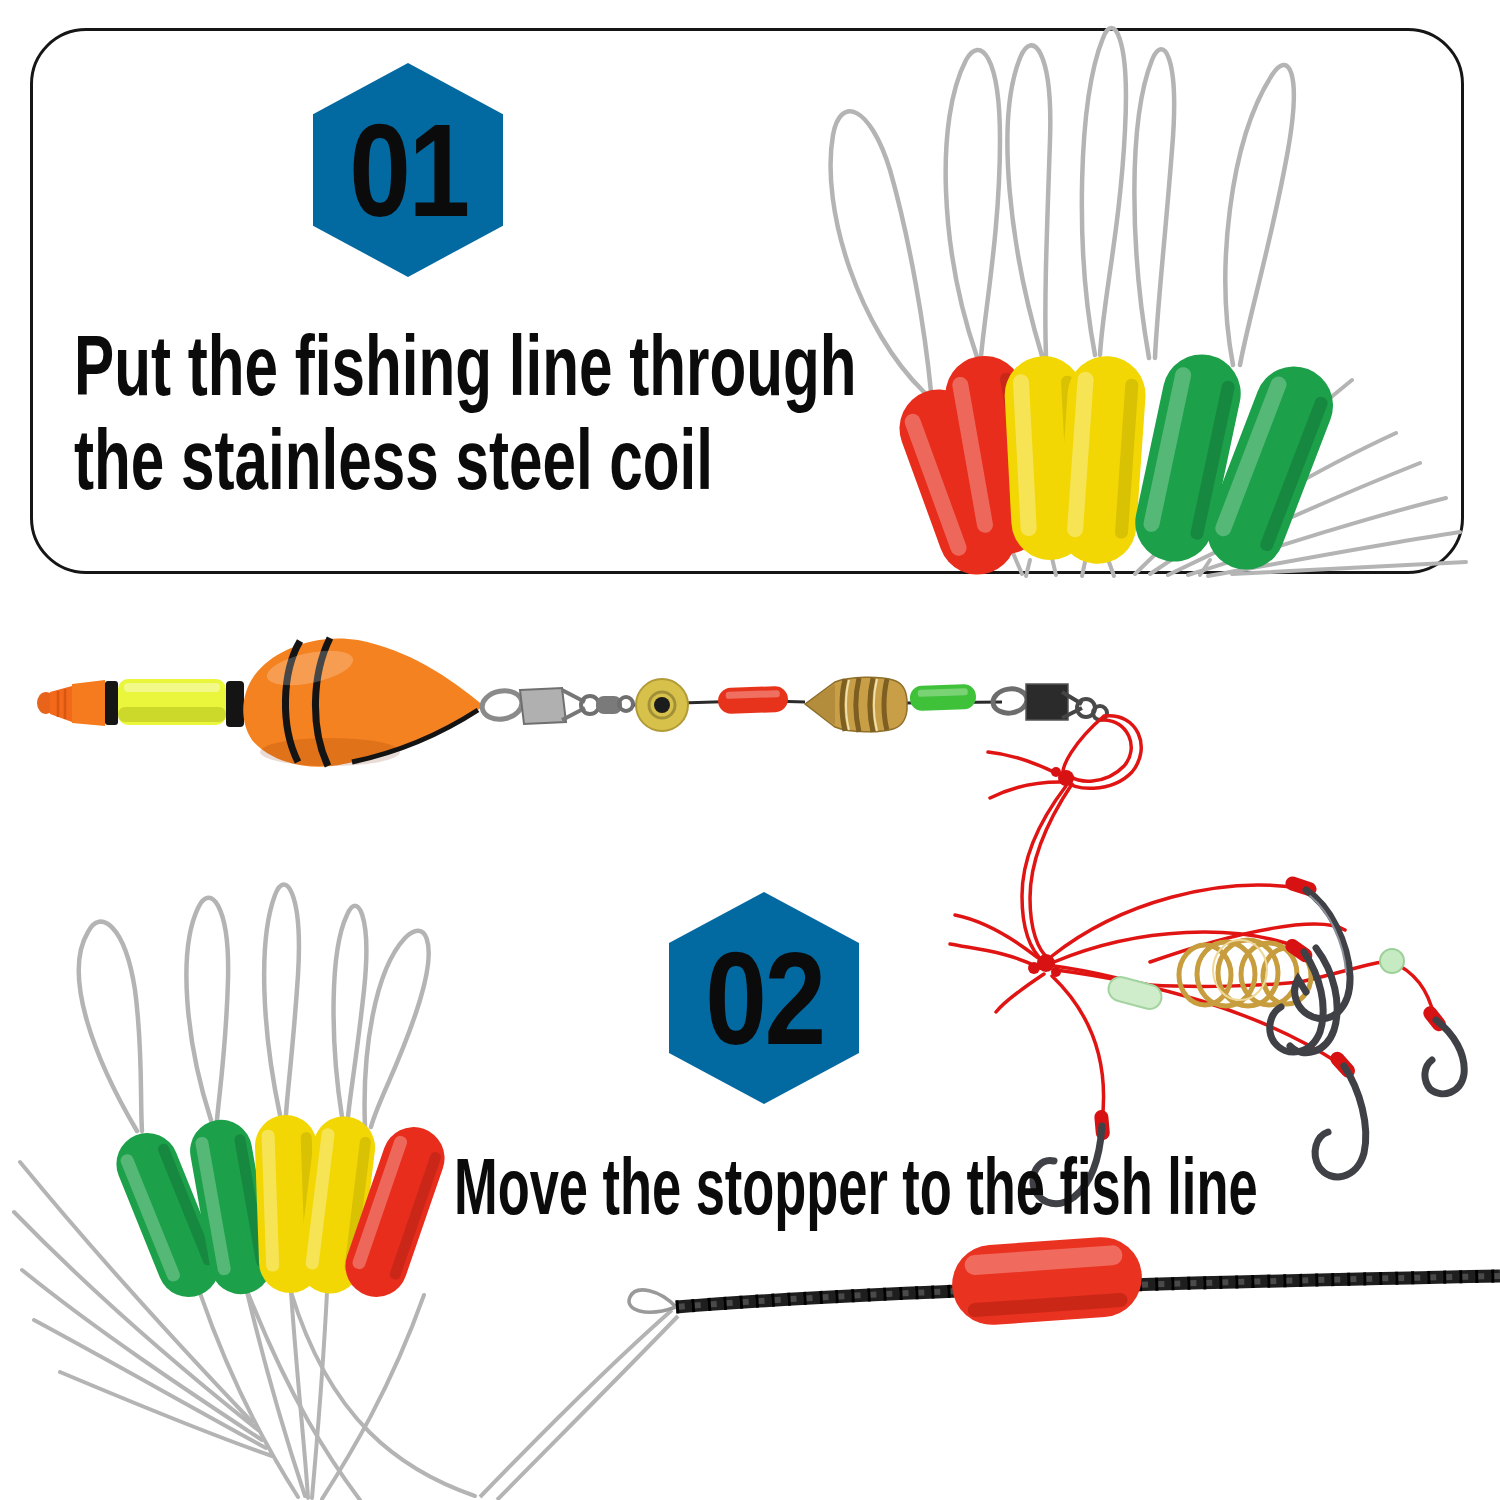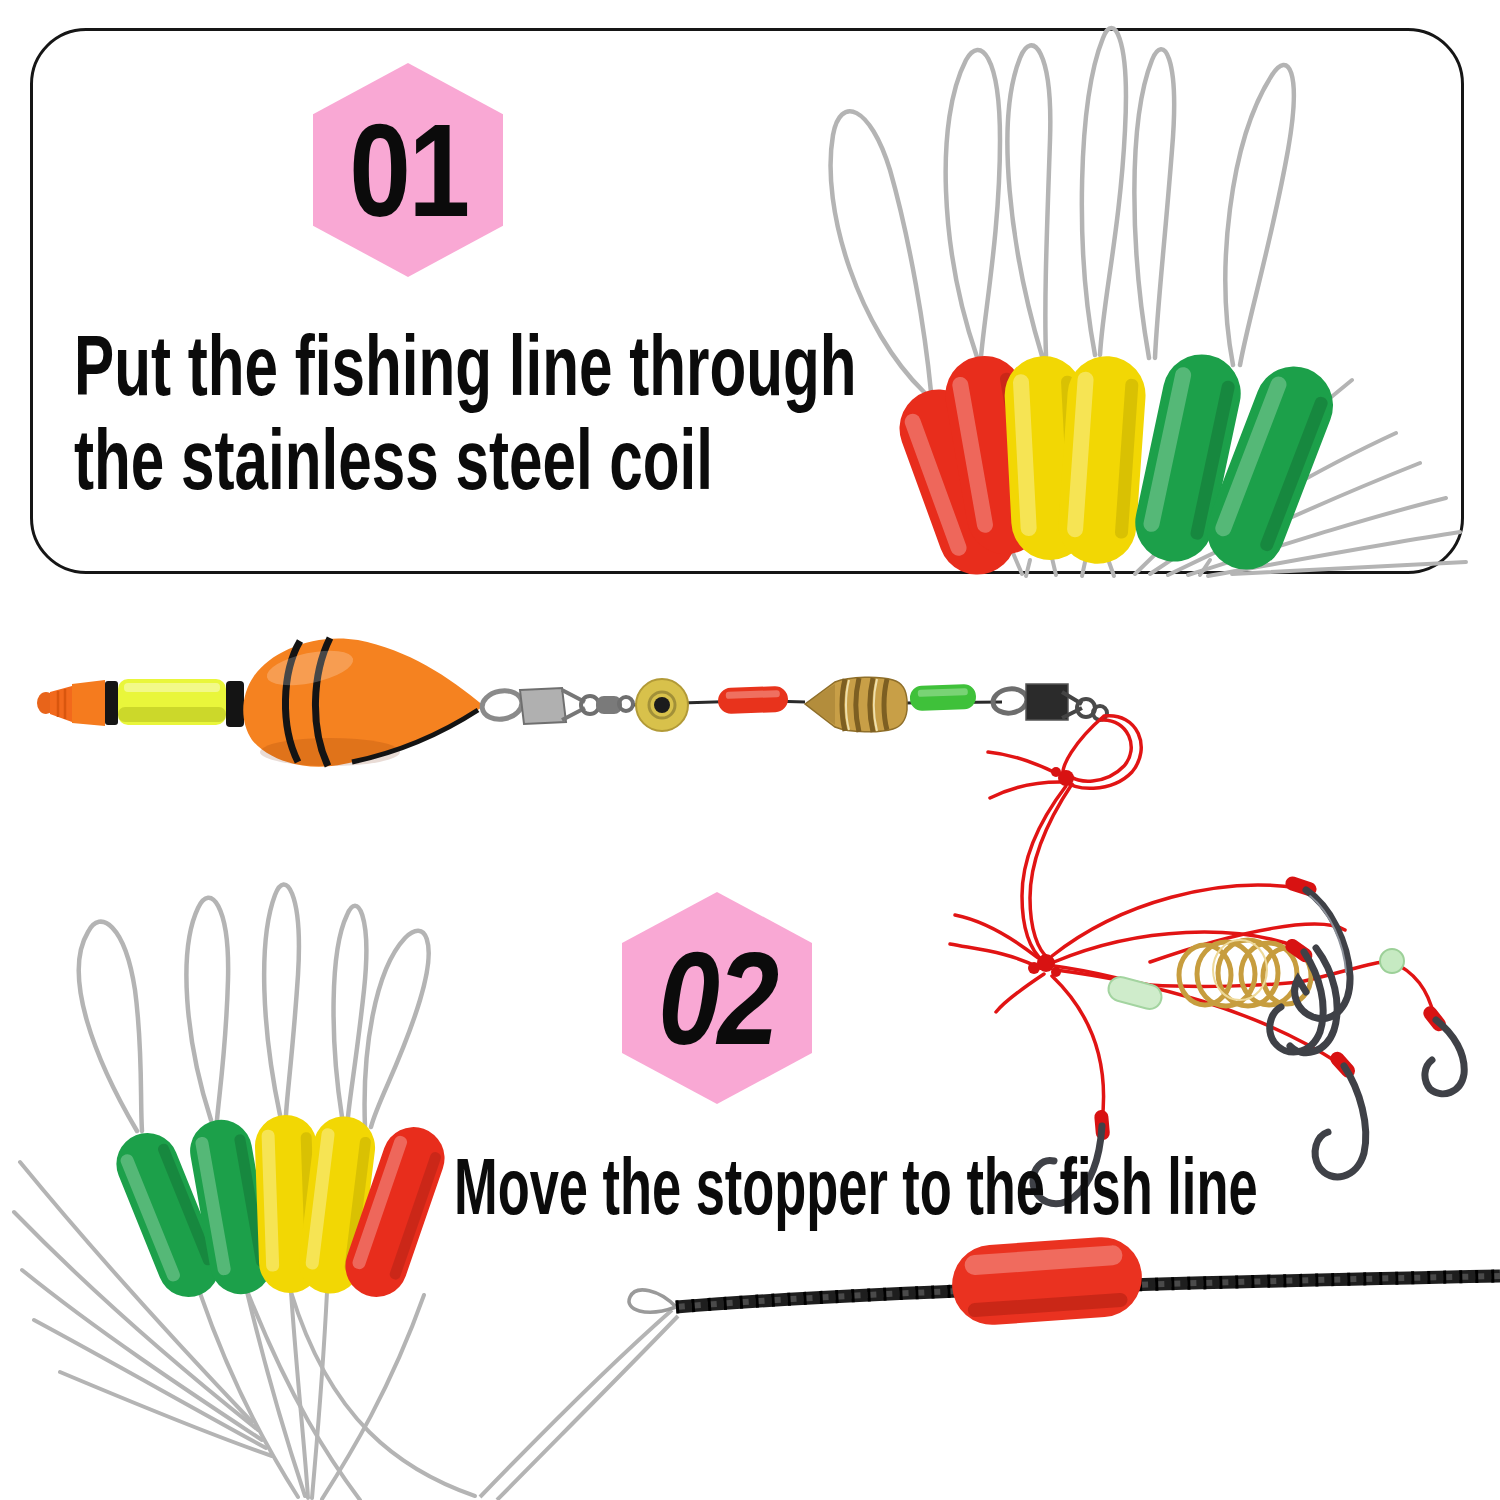--- a/index.html
+++ b/index.html
@@ -1,24 +1,24 @@
 <!DOCTYPE html>
 <html><head>
 <meta charset="utf-8">
 <style>
   html,body{margin:0;padding:0;background:#fff;}
   .stage{position:relative;width:1500px;height:1500px;background:#ffffff;overflow:hidden;
          font-family:"Liberation Sans",sans-serif;color:#0c0c0c;}
   .panel{position:absolute;left:30px;top:28px;width:1434px;height:546px;
          border:3px solid #161616;border-radius:56px;background:#ffffff;box-sizing:border-box;}
   .art{position:absolute;left:0;top:0;width:1500px;height:1500px;}
-  .hex{position:absolute;background:#f9a8d4;display:flex;align-items:center;justify-content:center;
+  .hex{position:absolute;background:#0369a1;display:flex;align-items:center;justify-content:center;
        clip-path:polygon(50% 0%,100% 24%,100% 76%,50% 100%,0% 76%,0% 24%);}
   .hex1{left:313px;top:63px;width:190px;height:214px;}
-  .hex2{left:622px;top:892px;width:190px;height:212px;font-style:italic;}
+  .hex2{left:669px;top:892px;width:190px;height:212px;}
   .hexnum{font-weight:bold;font-size:132px;letter-spacing:-3px;transform:scaleX(0.84);color:#0b0b0b;}
   .step-text{position:absolute;font-weight:bold;white-space:nowrap;transform-origin:0 0;color:#0b0b0b;}
   .step1-text{left:74px;top:318px;font-size:86px;line-height:94px;transform:scaleX(0.70);}
   .step2-text{left:454px;top:1142px;font-size:80px;line-height:90px;transform:scaleX(0.655);}
 </style>
 </head>
 <body>
 
 <div class="stage">
 

